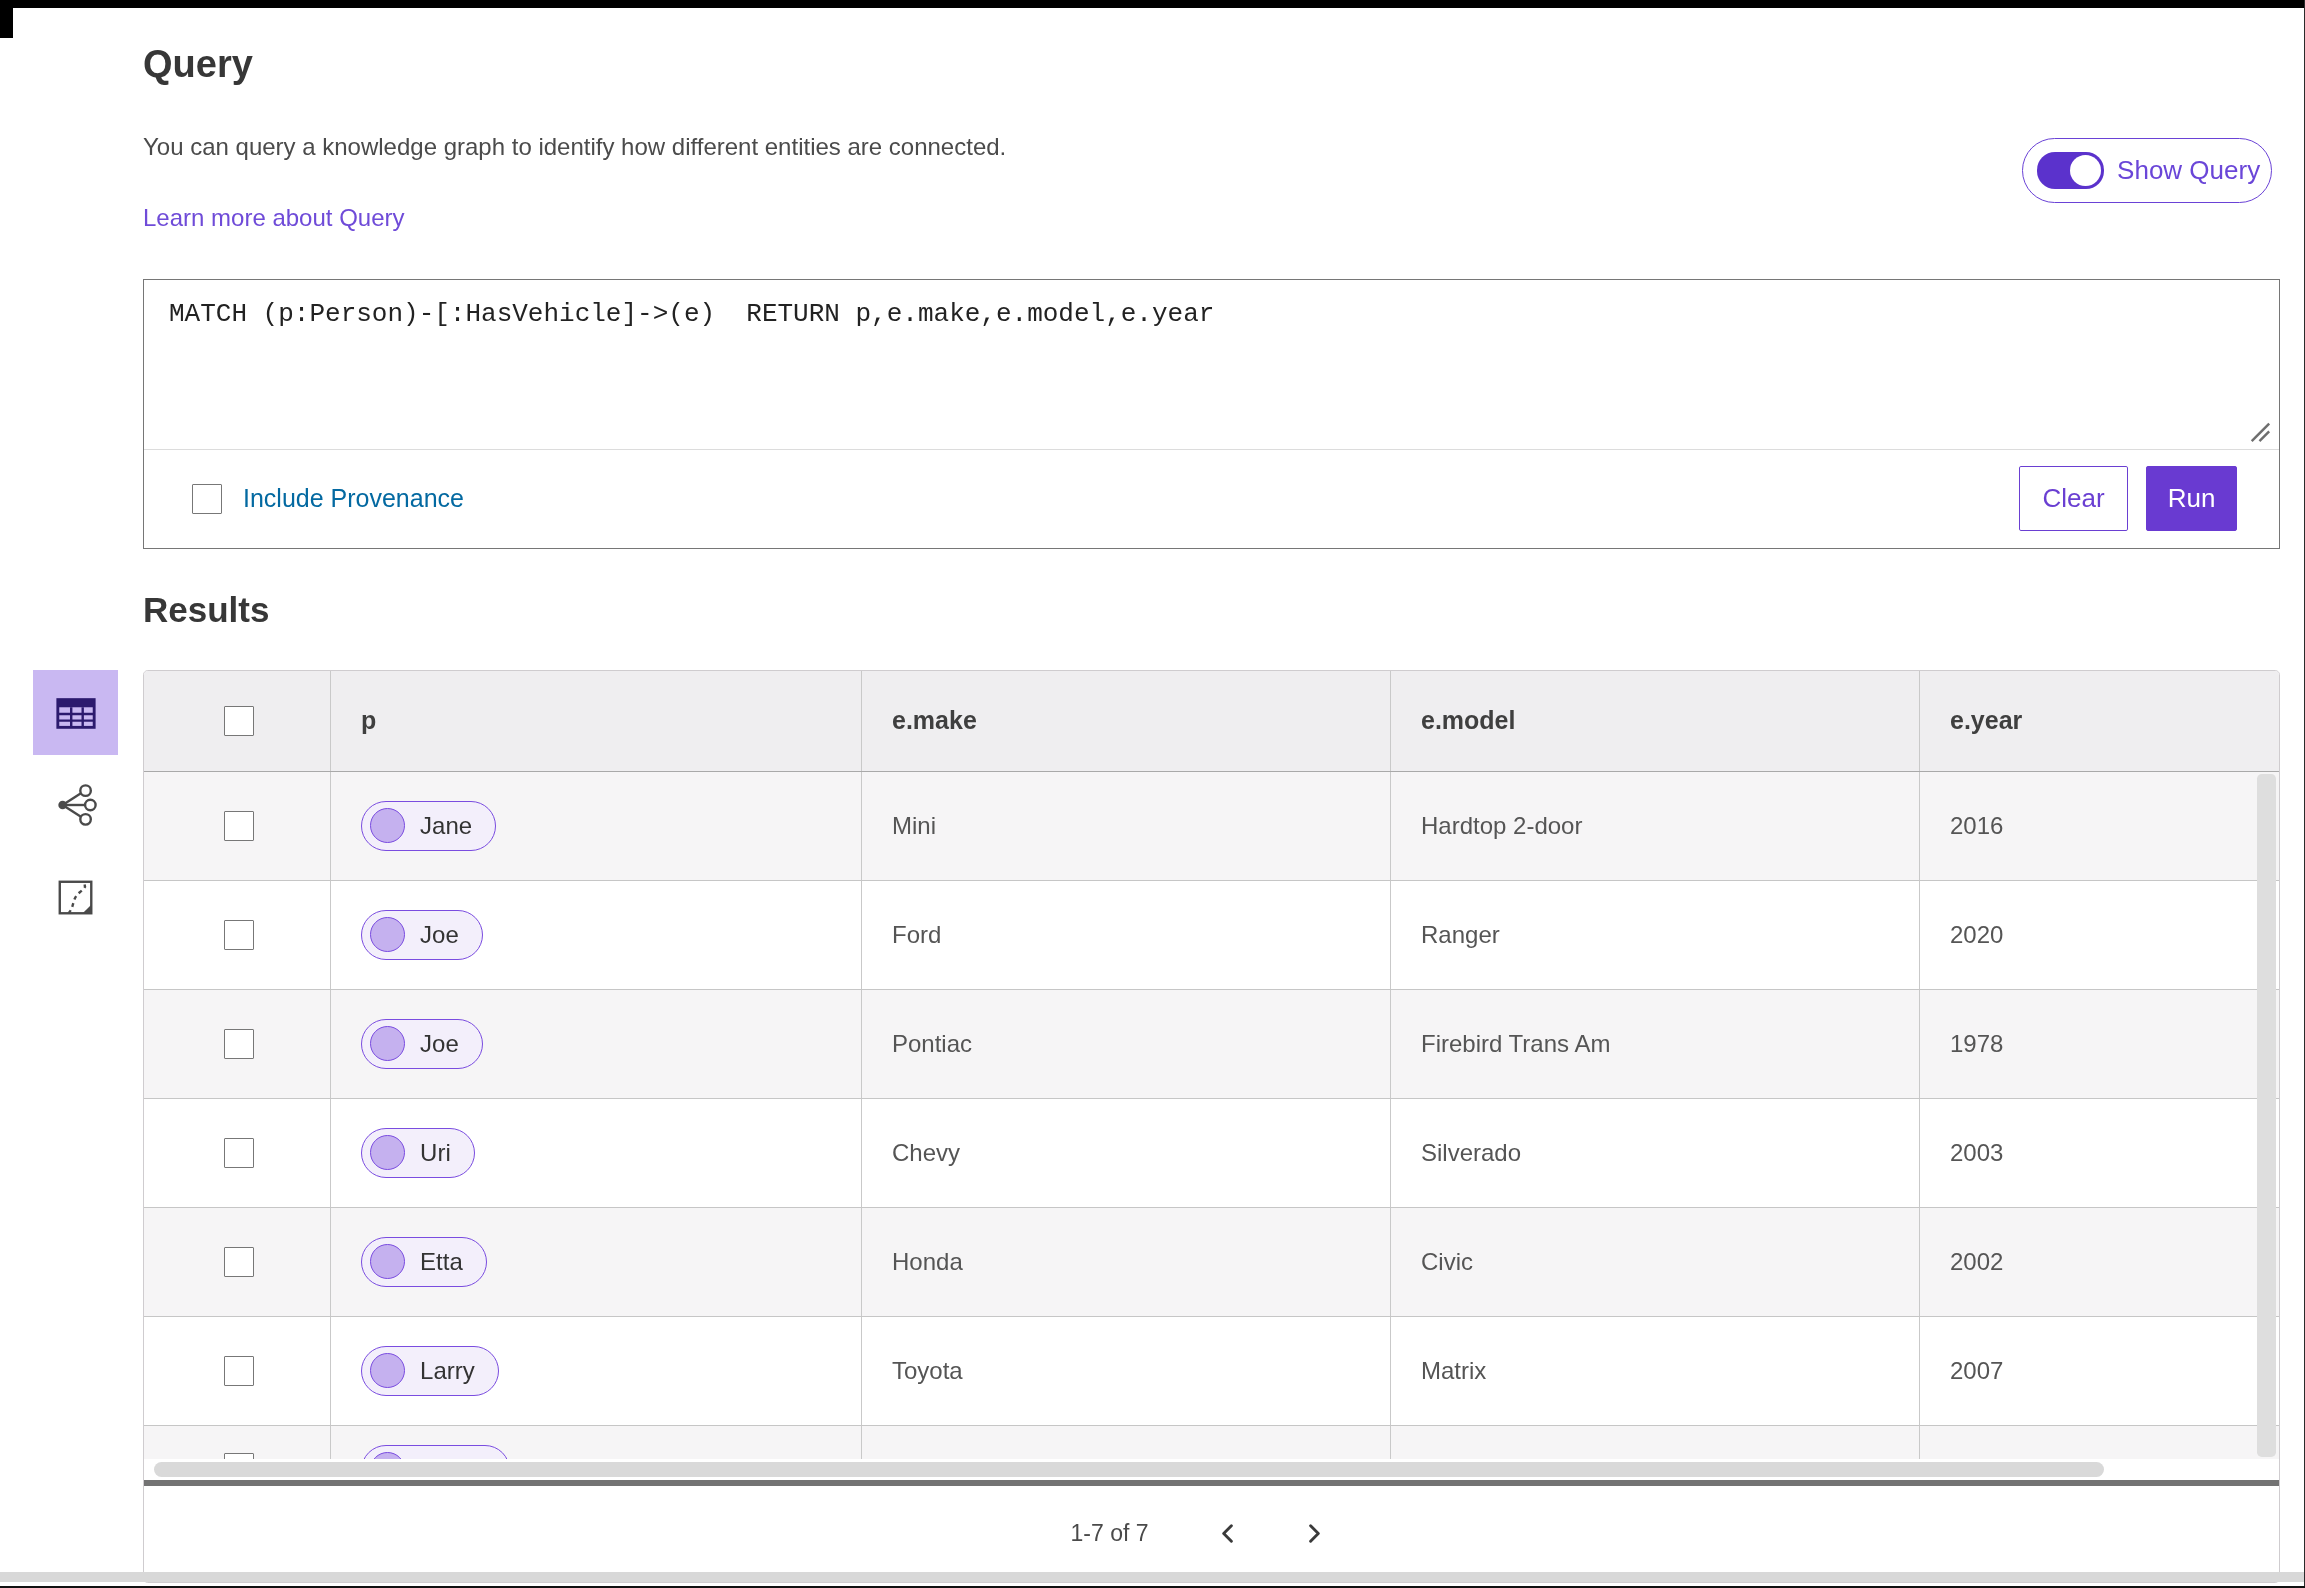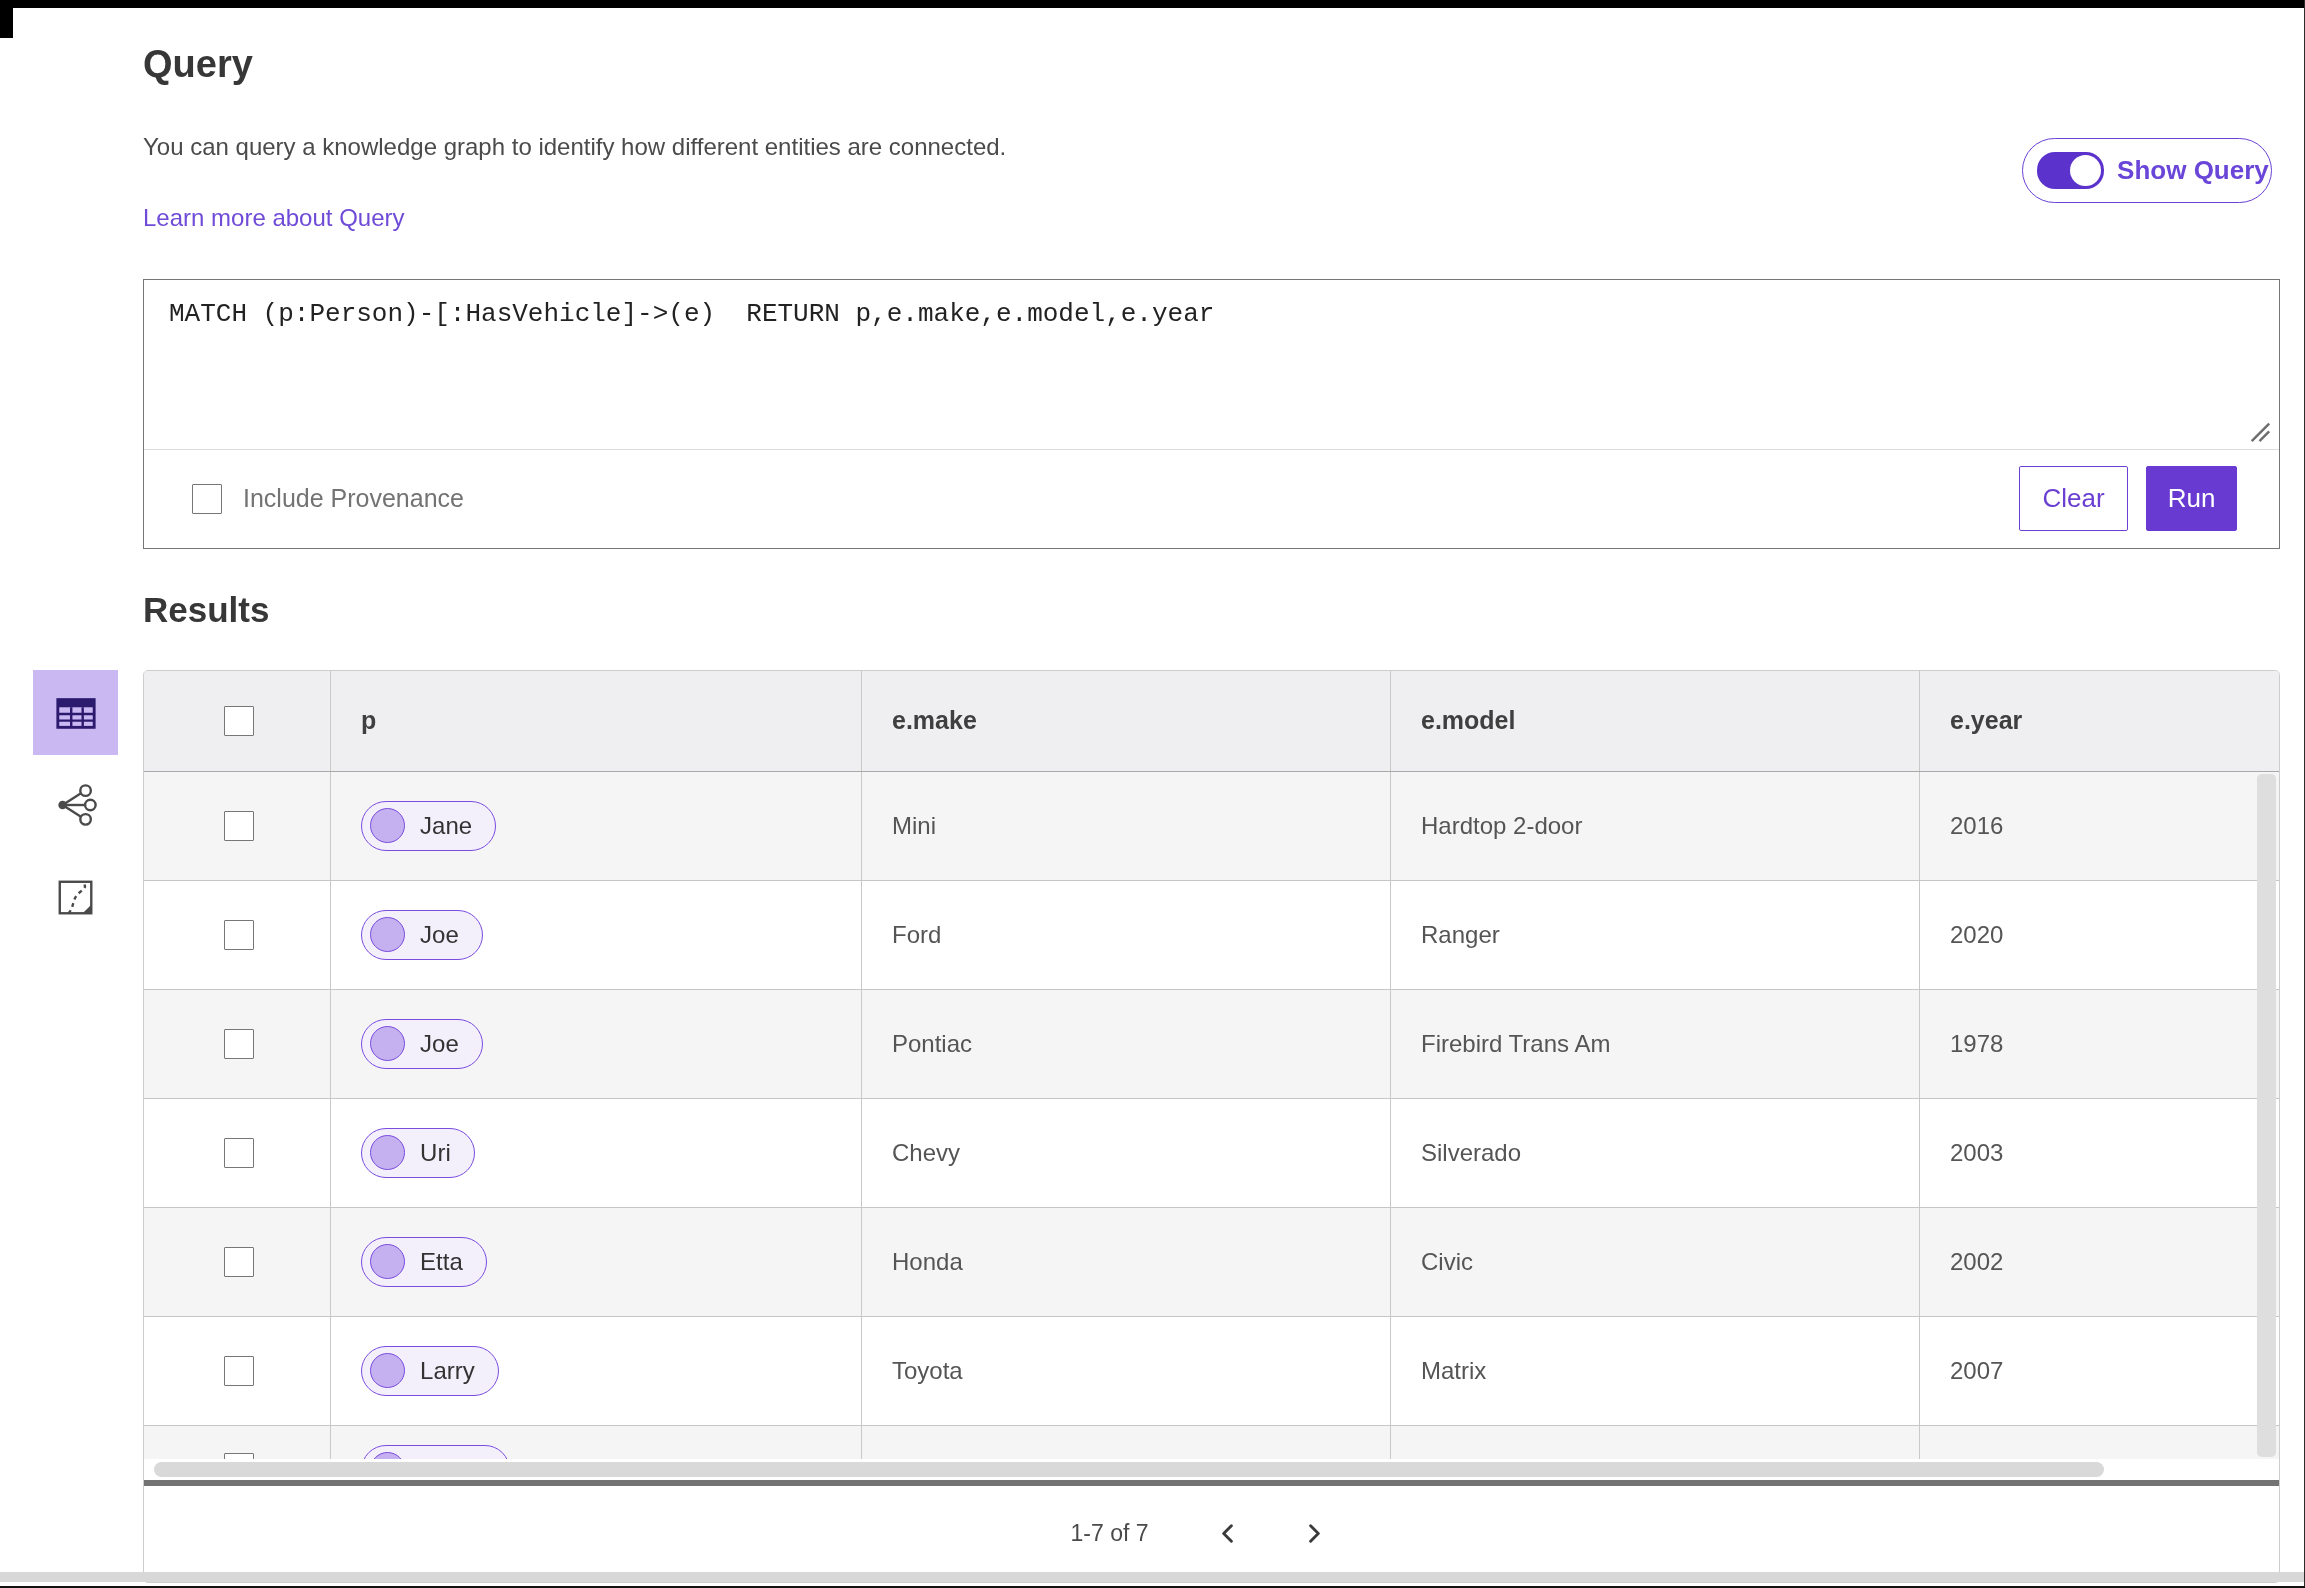--- a/index.html
+++ b/index.html
@@ -18,32 +18,32 @@
 
   h1.query-title { position:absolute; left:0; top:35px; font-size:38px; font-weight:700; color:#373737; }
   .desc { position:absolute; left:0; top:125px; font-size:24px; color:#4b4b4b; }
   .learn-link { position:absolute; left:0; top:196px; font-size:24px; color:#6f4bd8; cursor:pointer; }
 
   
   .toggle-pill { position:absolute; right:7.7px; top:130px; width:250px; height:65px; border:1.9px solid #6a42d6;
     border-radius:33px; background:#fff; display:flex; align-items:center; padding:0 19px 0 13.4px; gap:13.4px; cursor:pointer; }
   .switch { width:67px; height:37px; background:#5b32cc; border-radius:18px; position:relative; flex:0 0 auto; }
   .switch .knob { position:absolute; right:2.9px; top:2.9px; width:31px; height:31px; background:#fff; border-radius:50%; }
-  .toggle-label { font-size:26px; color:#6a46d8; white-space:nowrap;font-weight:bold; }
+  .toggle-label { font-size:26px; color:#6a46d8; white-space:nowrap; }
 
   
   .query-box { position:absolute; left:0; top:271px; width:2137px; height:270px; border:1.9px solid #767676; background:#fff; }
   .query-textarea { display:block; width:100%; height:167px; border:none; outline:none; resize:none; background:transparent;
     font-family:"Liberation Mono", monospace; font-size:26px; color:#222; padding:19px 25px; white-space:pre-wrap; }
   .resize-handle { position:absolute; right:3.8px; top:134px; }
   .qb-divider { position:absolute; left:0; top:169px; width:100%; height:1px; background:#dcdcdc; }
   .query-toolbar { position:absolute; left:0; top:170px; width:100%; height:98px; display:flex; align-items:center; }
   .prov-wrap { display:flex; align-items:center; gap:21px; margin-left:48px; }
   .checkbox { width:30px; height:30px; border:1.9px solid #777; background:#fff; border-radius:1px; cursor:pointer; flex:0 0 auto; }
-  .prov-label { font-size:25px; color:#737373; }
+  .prov-label { font-size:25px; color:#0369a1; }
   .toolbar-buttons { margin-left:auto; margin-right:42px; display:flex; gap:18px;align-items:flex-end; }
   .btn { height:65px; font-size:26px; display:flex; align-items:center; justify-content:center; cursor:pointer; border-radius:1.9px; }
   .btn-clear { width:109px; background:#fff; border:1.9px solid #6a3fd2; color:#6a3fd2; }
   .btn-run { width:91px; background:#693ad1; border:1.9px solid #693ad1; color:#fff; }
 
   h2.results-title { position:absolute; left:0; top:582px; font-size:35px; font-weight:700; color:#373737; }
 
   
   .view-rail { position:absolute; left:0; top:670px; width:125px; }
   .rail-item { width:85px; height:85px; display:flex; align-items:center; justify-content:center; cursor:pointer; margin-left:33px; }

